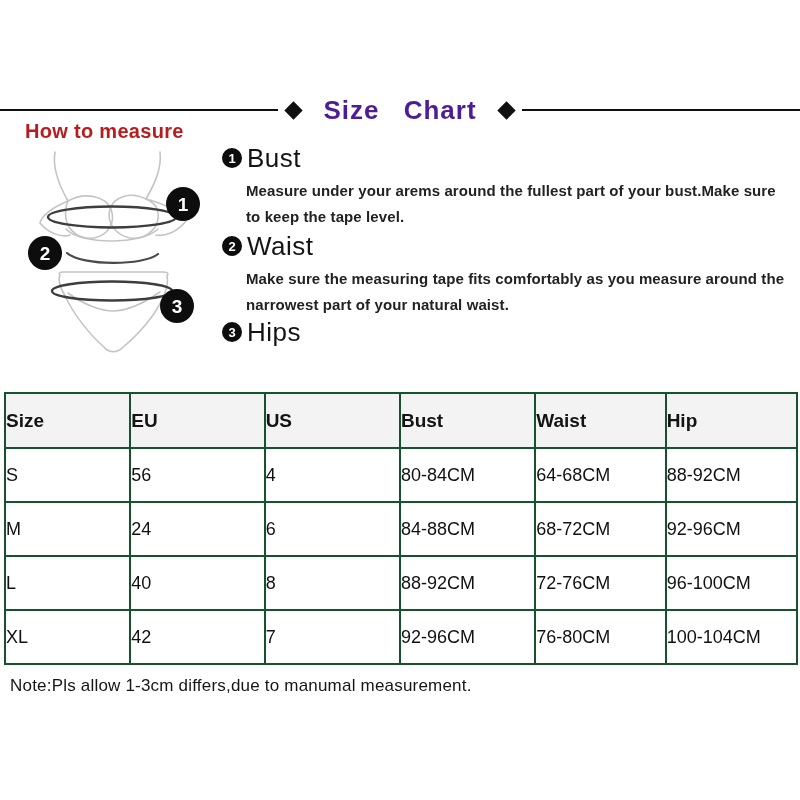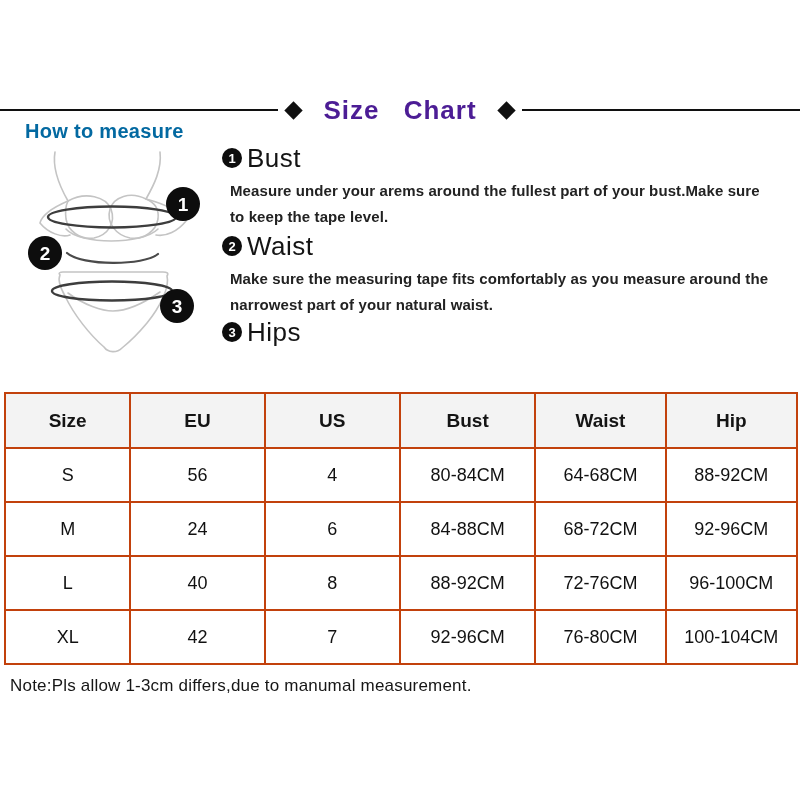--- a/index.html
+++ b/index.html
@@ -20,51 +20,51 @@
     flex:0 0 auto;margin:0 9px;
   }
   .page-title{
     font-size:26px;font-weight:600;letter-spacing:1px;word-spacing:16px;
     color:#4c1d95;padding:0 14px;white-space:nowrap;
   }
 
   
   .how-to{
     position:absolute;left:25px;top:120px;font-size:20px;font-weight:600;
-    color:#0369a1;letter-spacing:.3px;
+    color:#b91c1c;letter-spacing:.3px;
   }
 
   
   .figure{position:absolute;left:10px;top:145px;width:210px;height:230px;}
 
   
   .instructions{position:absolute;left:222px;top:142px;width:566px;height:240px;}
   .instr-item{position:absolute;left:0;width:566px;}
   .instr-item.i1{top:2px;}
   .instr-item.i2{top:90px;}
   .instr-item.i3{top:176px;}
   .instr-head{display:flex;align-items:center;gap:5px;height:28px;}
   .num-badge{
     width:20px;height:20px;border-radius:50%;background:#0d0d0d;color:#ffffff;
     font-size:13px;font-weight:700;display:flex;align-items:center;justify-content:center;
     flex:0 0 auto;
   }
   .instr-title{font-size:26px;font-weight:400;color:#141414;letter-spacing:.5px;}
   .instr-desc{
-    margin:6px 0 0 8px;font-size:15px;font-weight:700;color:#222222;
+    margin:6px 0 0 24px;font-size:15px;font-weight:700;color:#222222;
     line-height:26px;white-space:pre-line;letter-spacing:.1px;
   }
 
   
   .size-table{
     position:absolute;left:4px;top:392px;width:794px;
     border-collapse:collapse;table-layout:fixed;
   }
   .size-table th,.size-table td{
-    border:2px solid #c2410c;text-align:center;vertical-align:middle;padding:0;
+    border:2px solid #14532d;text-align:left;vertical-align:middle;padding:0;
   }
   .size-table th{
     background:#f3f3f3;font-size:19px;font-weight:700;height:53px;color:#141414;
   }
   .size-table td{font-size:18px;font-weight:400;height:52px;color:#111111;}
   .c0{width:125px;}.c1{width:134px;}.c2{width:135px;}
   .c3{width:135px;}.c4{width:130px;}.c5{width:131px;}
 
   
   .note{

